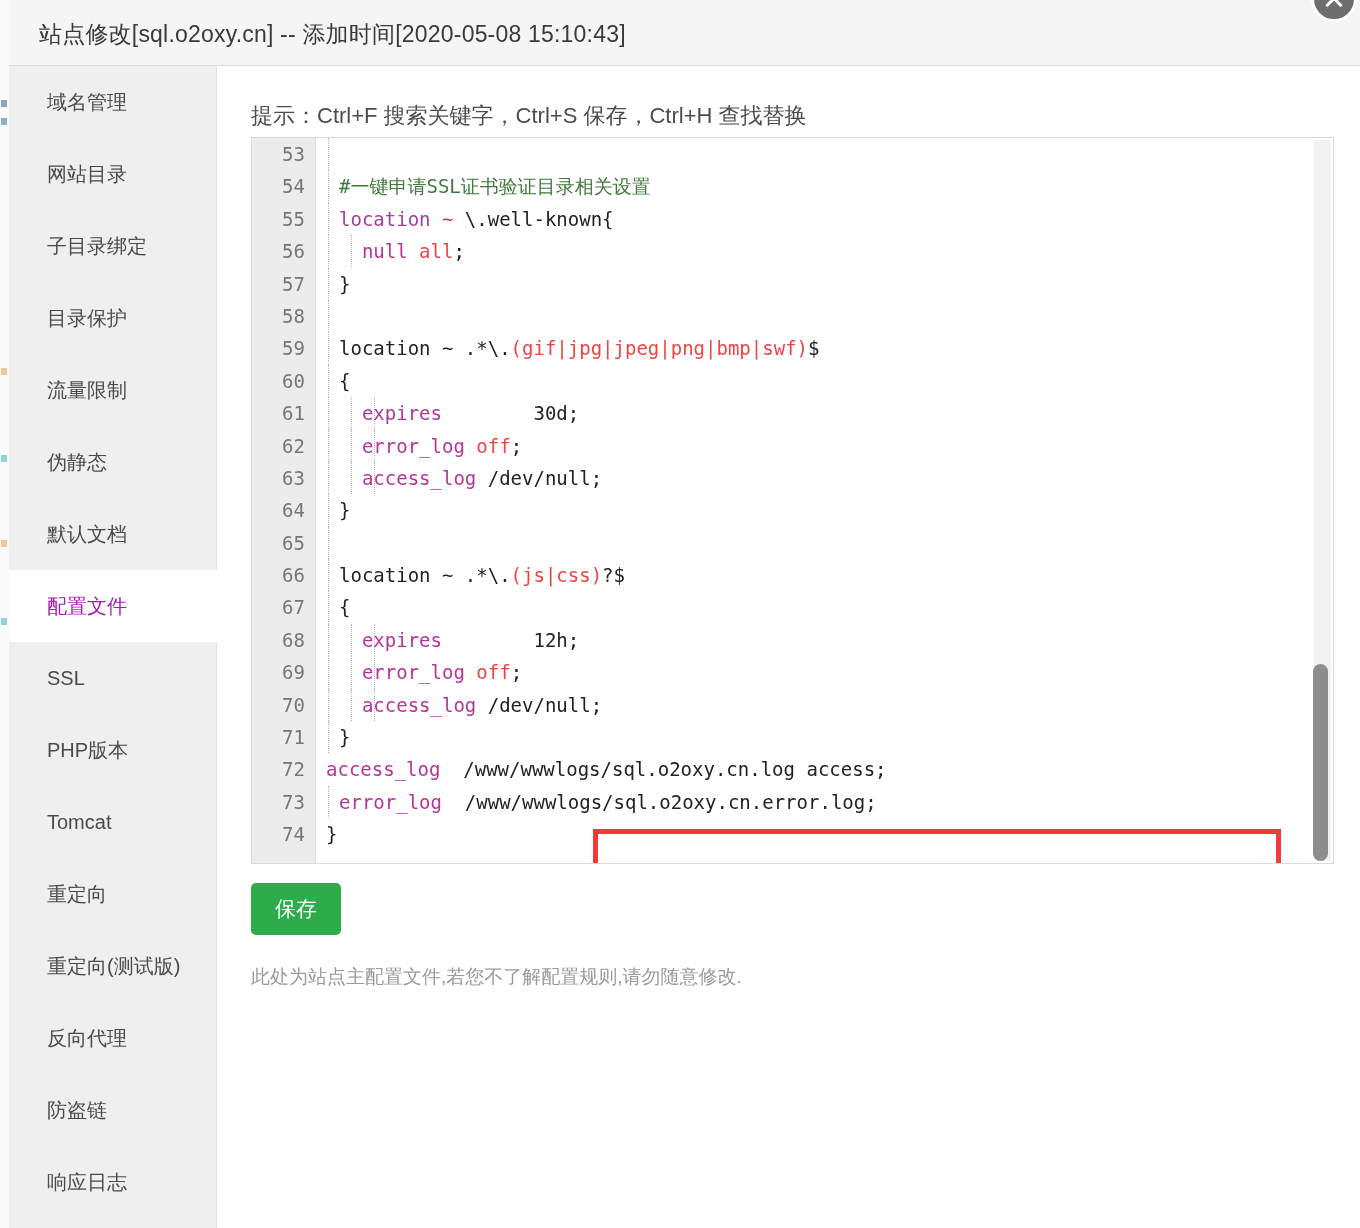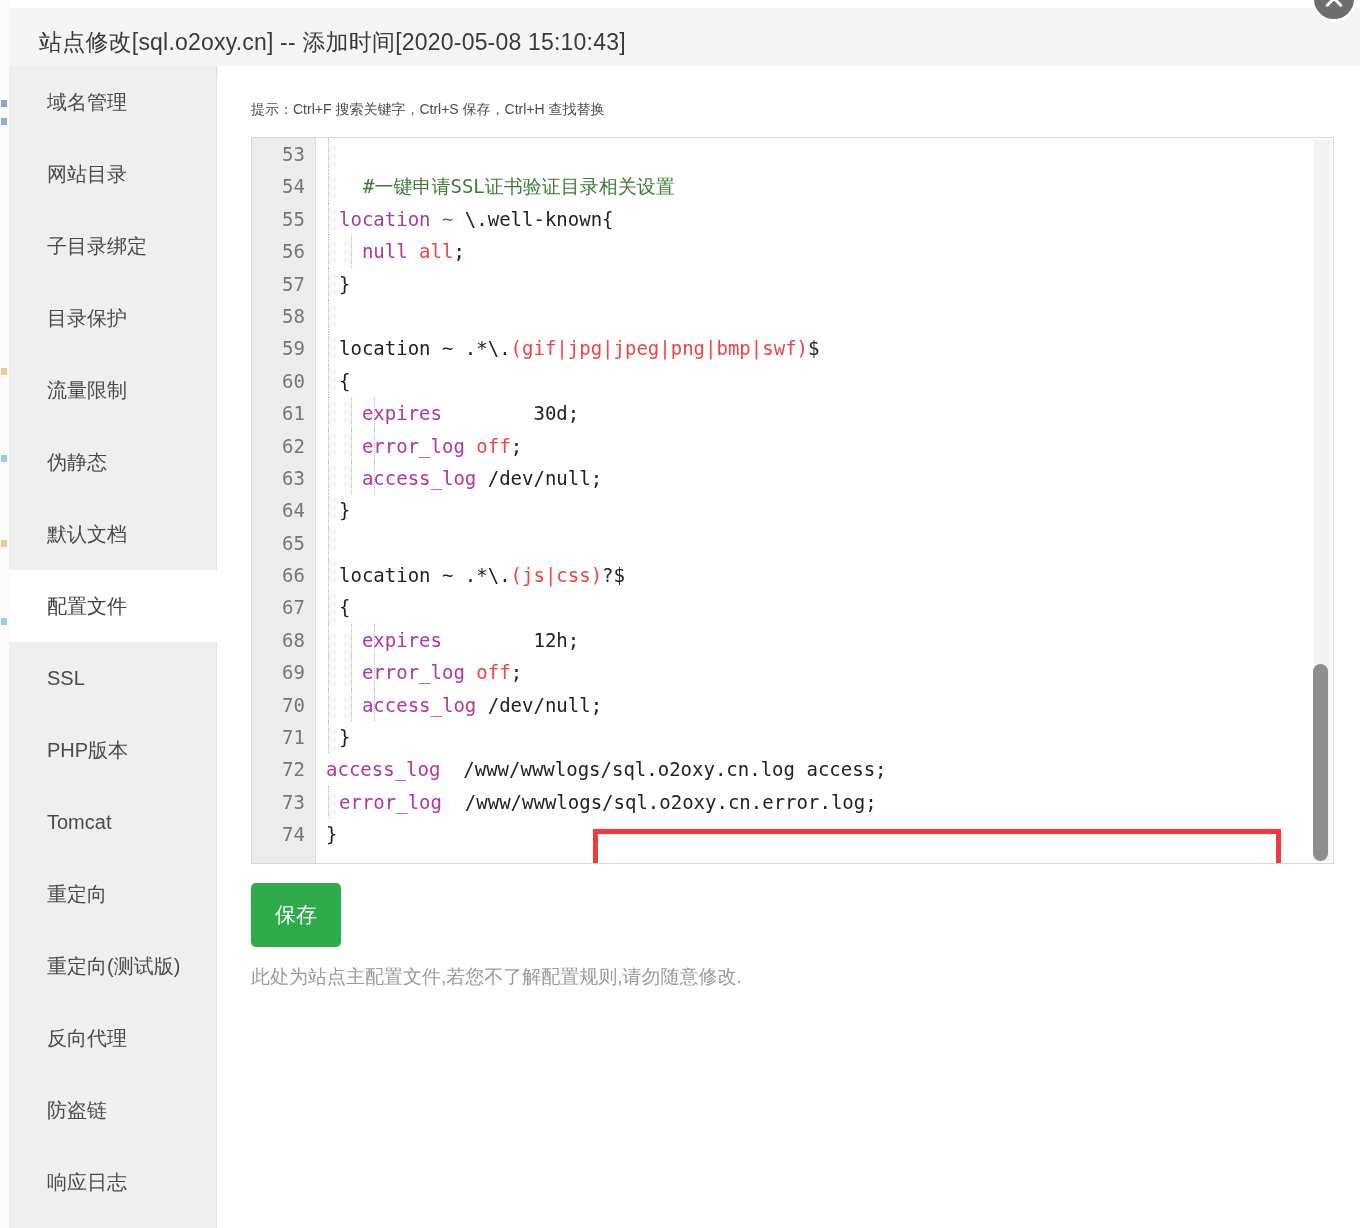--- a/index.html
+++ b/index.html
@@ -39,21 +39,21 @@
   .modal {
     position: absolute;
     left: 9px; top: 0;
     width: 1351px;
     height: 1228px;
     background: #ffffff;
   }
 
   .modal-header {
     position: absolute;
-    left: 0; top: 8px;
+    left: 0; top: 0;
     width: 1351px;
     height: 66px;
     background: #f5f5f5;
     border-bottom: 1px solid #dddddd;
     box-sizing: border-box;
   }
   .modal-title {
     position: absolute;
     left: 30px;
     top: 19px;
@@ -105,38 +105,38 @@
     padding-left: 38px;
     font-size: 20px;
     color: #4a4a4a;
     white-space: nowrap;
     cursor: pointer;
     box-sizing: border-box;
   }
   .side-item.active {
     background: #ffffff;
     width: 209px;
-    color: #404040;
+    color: #a21caf;
   }
 
   
   .content {
     position: absolute;
     left: 209px;
     top: 66px;
     width: 1142px;
     height: 1162px;
     background: #ffffff;
   }
 
   .hint {
     position: absolute;
     left: 33px;
     top: 35px;
-    font-size: 14px;
+    font-size: 22px;
     color: #4c4c4c;
     white-space: nowrap;
   }
 
   
   .editor {
     position: absolute;
     left: 33px;
     top: 71px;
     width: 1083px;
@@ -234,21 +234,21 @@
     border-radius: 8px;
     cursor: pointer;
   }
 
   
   .save-btn {
     position: absolute;
     left: 33px;
     top: 817px;
     width: 90px;
-    height: 64px;
+    height: 52px;
     background: #2eab4b;
     border: none;
     border-radius: 5px;
     color: #ffffff;
     font-size: 21px;
     font-family: "Liberation Sans", "DejaVu Sans", sans-serif;
     cursor: pointer;
     padding: 0;
   }
   .footnote {
@@ -377,21 +377,21 @@
               <span class="lineno">74</span>
             </div>
           </div>
         <div class="code-area" id="code-area">
             <div class="row">
               <div class="guide" style="left: 12px;"></div>
               <div class="codeline" style="left: 23px;"></div>
             </div>
             <div class="row">
               <div class="guide" style="left: 12px;"></div>
-              <div class="codeline" style="left: 23px; margin-left: 24px;"><span class="t-cmt">#一键申请SSL证书验证目录相关设置</span></div>
+              <div class="codeline" style="left: 23px;"><span class="t-cmt">#一键申请SSL证书验证目录相关设置</span></div>
             </div>
             <div class="row">
               <div class="guide" style="left: 12px;"></div>
               <div class="codeline" style="left: 23px;"><span class="t-key">location</span><span class="t-dir"> ~ </span><span class="t-plain">\.well-known{</span></div>
             </div>
             <div class="row">
               <div class="guide" style="left: 12px;"></div>
               <div class="guide" style="left: 35px;"></div>
               <div class="codeline" style="left: 23px;"><span class="t-plain">  </span><span class="t-dir">null</span><span class="t-plain"> </span><span class="t-val">all</span><span class="t-plain">;</span></div>
             </div>

